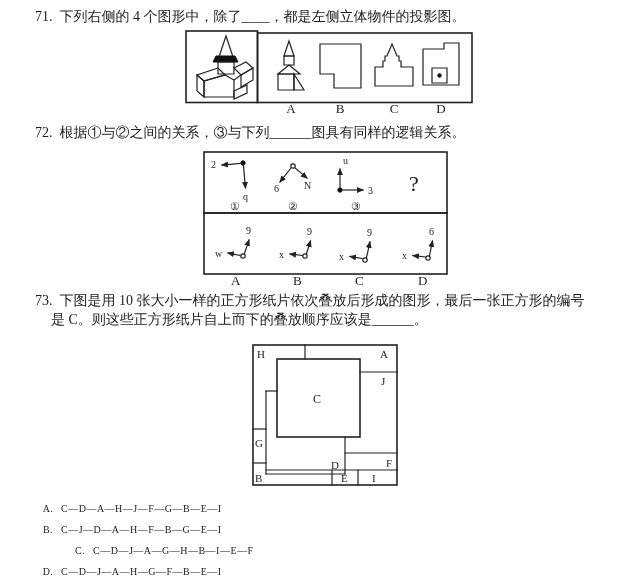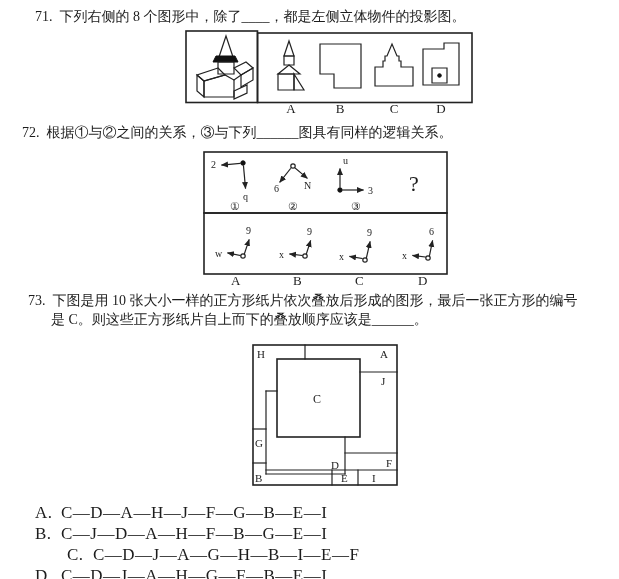--- a/index.html
+++ b/index.html
@@ -3,33 +3,33 @@
 <meta charset="utf-8">
 <style>
   html,body{margin:0;padding:0;}
   body{
     width:619px;height:579px;background:#ffffff;position:relative;overflow:hidden;
     font-family:"Liberation Serif","DejaVu Serif",serif;color:#1c1c1c;
   }
   .abs{position:absolute;}
   .qline{font-size:14px;line-height:18px;white-space:nowrap;}
   .qnum{margin-right:7px;}
-  .optrow{font-size:17px;white-space:nowrap;letter-spacing:.5px;}
+  .optrow{font-size:10px;white-space:nowrap;letter-spacing:.5px;text-align:center;}
   .optlabel{display:inline-block;width:26px;}
   svg{display:block;}
   .ink{stroke:#222;stroke-width:1.2;fill:none;stroke-linejoin:miter;stroke-linecap:square;}
   .ink2{stroke:#222;stroke-width:1.6;fill:none;}
   .fillink{stroke:#111;fill:#111;}
   text{font-family:"Liberation Serif","DejaVu Serif",serif;fill:#1c1c1c;stroke:none;}
 </style>
 </head>
 <body>
 
 <div class="abs qline" style="left:35px;top:8px;">
-  <span class="qnum">71.</span><span>下列右侧的 8 个图形中，除了____，都是左侧立体物件的投影图。</span>
+  <span class="qnum">71.</span><span>下列右侧的 4 个图形中，除了____，都是左侧立体物件的投影图。</span>
 </div>
 
 <div class="abs" style="left:185px;top:29px;">
 <svg width="288" height="87" viewBox="0 0 288 87">
 
   <rect x="1" y="2" width="71.5" height="71.5" class="ink2"></rect>
   <rect x="72.5" y="4" width="214.5" height="69.5" class="ink2"></rect>
 
   <g>
     <path class="ink" d="M41,7 L48,28 L34,28 Z"></path>
@@ -66,21 +66,21 @@
     <circle cx="17.5" cy="33.5" r="1.8" class="fillink"></circle>
   </g>
 
   <text x="106" y="84" font-size="13" text-anchor="middle">A</text>
   <text x="155" y="84" font-size="13" text-anchor="middle">B</text>
   <text x="209" y="84" font-size="13" text-anchor="middle">C</text>
   <text x="256" y="84" font-size="13" text-anchor="middle">D</text>
 </svg>
 </div>
 
-<div class="abs qline" style="left:22px;top:124px;">
+<div class="abs qline" style="left:35px;top:124px;">
   <span class="qnum">72.</span><span>根据①与②之间的关系，③与下列______图具有同样的逻辑关系。</span>
 </div>
 
 <div class="abs" style="left:203px;top:151px;">
 <svg width="245" height="138" viewBox="0 0 245 138">
   <defs>
     <marker id="ah" markerWidth="8" markerHeight="8" refX="6" refY="3" orient="auto" markerUnits="userSpaceOnUse">
       <path d="M0,0 L7,3 L0,6 Z" fill="#222"></path>
     </marker>
   </defs>
@@ -146,21 +146,21 @@
     <circle cx="225" cy="107" r="2.2" class="ink"></circle>
     <line x1="222" y1="106" x2="210" y2="104.5" class="ink" marker-end="url(#ah)"></line>
     <text x="199" y="108" font-size="10">x</text>
     <line x1="226.5" y1="104.5" x2="229.5" y2="90" class="ink" marker-end="url(#ah)"></line>
     <text x="226" y="84" font-size="10">6</text>
     <text x="215" y="134" font-size="13">D</text>
   </g>
 </svg>
 </div>
 
-<div class="abs qline" style="left:28px;top:292px;">
+<div class="abs qline" style="left:35px;top:292px;">
   <span class="qnum">73.</span><span>下图是用 10 张大小一样的正方形纸片依次叠放后形成的图形，最后一张正方形的编号</span>
 </div>
 <div class="abs qline" style="left:35px;top:311px;margin-left:16px;">
   <span>是 C。则这些正方形纸片自上而下的叠放顺序应该是______。</span>
 </div>
 
 <div class="abs" style="left:247px;top:344px;">
 <svg width="152" height="142" viewBox="0 0 152 142">
 
   <rect x="6" y="1" width="144" height="140" class="ink2"></rect>

